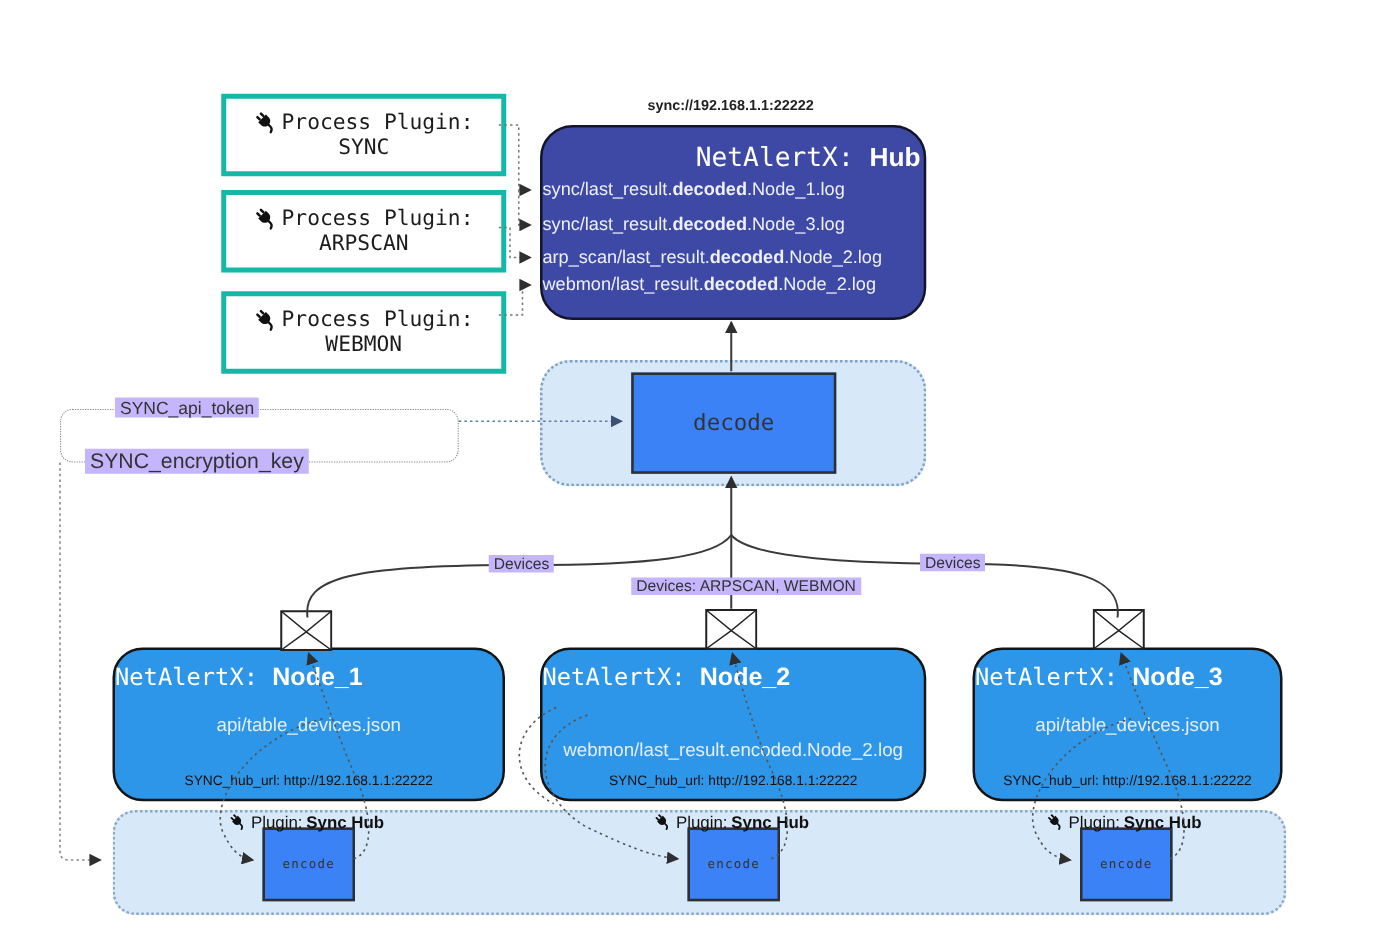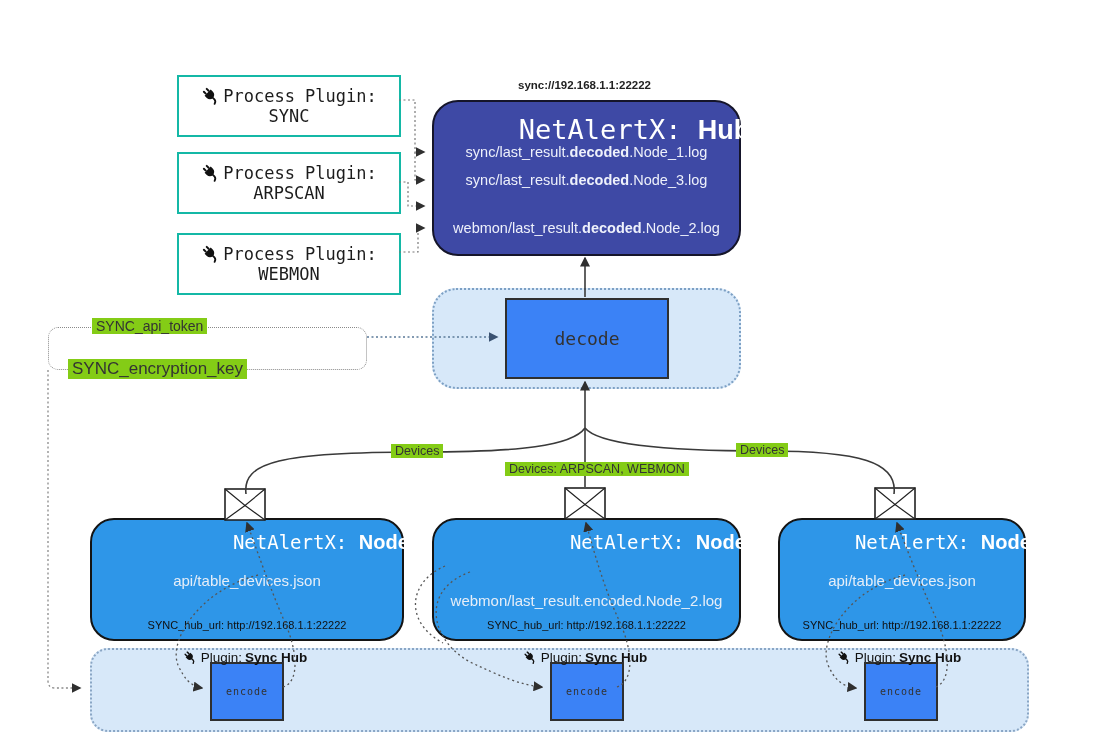--- a/index.html
+++ b/index.html
@@ -12,55 +12,55 @@
   .overlay{position:absolute;left:0;top:0;z-index:5;pointer-events:none;}
 
   
   .page-title{position:absolute;top:16px;left:0;width:100%;text-align:center;
               font-size:29px;color:#1a1a1a;z-index:2;}
   .page-title .bold{font-weight:700;}
   .plug{display:inline-block;vertical-align:-5px;}
 
   
   .pbox{position:absolute;left:177px;width:220px;height:58px;background:#fff;
-        border:2px solid #14b8a6;z-index:2;display:flex;flex-direction:column;
+        border:4px solid #14b8a6;z-index:2;display:flex;flex-direction:column;
         align-items:center;justify-content:center;
         font-family:"DejaVu Sans Mono", monospace;font-size:17px;color:#1c1c1c;}
   .pbox .row{display:flex;align-items:center;gap:2px;}
 
   
   .hub-url{position:absolute;left:432px;top:79px;width:305px;text-align:center;
            font-size:11.5px;font-weight:600;color:#222;z-index:2;}
   .hub{position:absolute;left:432px;top:100px;width:305px;height:152px;border-radius:26px;
        background:var(--hub);border:2px solid #15152a;z-index:2;color:#fff;}
-  .hub-title{position:absolute;top:12px;left:0;width:100%;text-align:center;
-             font-family:"DejaVu Sans Mono", monospace;font-size:27px;padding-left:48px;}
+  .hub-title{position:absolute;top:12px;left:12px;width:100%;text-align:center;
+             font-family:"DejaVu Sans Mono", monospace;font-size:21px;padding-left:48px;}
   .hub-title .bold{font-family:"Liberation Sans", sans-serif;font-weight:700;}
-  .hub-line{position:absolute;left:0;width:100%;text-align:center;font-size:14.5px;color:#eef1fb;}
+  .hub-line{position:absolute;left:0;width:100%;font-size:14.5px;color:#eef1fb;}
   .hub-line b{font-weight:700;}
 
   
   .panel{position:absolute;background:var(--panel);border:2px dotted #7da0c4;z-index:2;}
   .decode-panel{left:432px;top:288px;width:305px;height:97px;border-radius:24px;}
   .iobox{position:absolute;background:#3b82f6;border:2px solid #2f2f2f;z-index:3;
          display:flex;align-items:center;justify-content:center;
          font-family:"DejaVu Sans Mono", monospace;color:#333;}
   .decode-box{left:505px;top:298px;width:160px;height:77px;font-size:18px;}
 
   
   .secrets-rect{position:absolute;left:48px;top:327px;width:317px;height:41px;
                 border:1.5px dotted #8a8a8a;border-radius:10px;z-index:2;}
-  .edge-label{position:absolute;background:#84cc16;padding:0 4px;font-size:13.5px;color:#333;
+  .edge-label{position:absolute;background:#c4b5fd;padding:0 4px;font-size:13.5px;color:#333;
               z-index:6;white-space:nowrap;}
 
   
   .nodebox{position:absolute;top:518px;height:119px;border-radius:24px;background:var(--node);
            border:2px solid #141414;z-index:2;color:#fff;}
-  .node-title{position:absolute;top:11px;left:0;width:100%;text-align:right;
-              font-family:"DejaVu Sans Mono", monospace;font-size:19px;padding-left:29px;}
+  .node-title{position:absolute;top:11px;left:0;width:100%;text-align:left;
+              font-family:"DejaVu Sans Mono", monospace;font-size:19px;}
   .node-title .bold{font-family:"Liberation Sans", sans-serif;font-weight:700;font-size:20px;}
   .node-file{position:absolute;left:0;width:100%;text-align:center;font-size:15px;color:#e6eef8;}
   .node-url{position:absolute;left:0;top:99px;width:100%;text-align:center;
             font-size:11px;color:#101010;}
 
   
   .strip{left:90px;top:648px;width:935px;height:80px;border-radius:18px;border:2px dotted #8aa6c5;}
   .encode-box{top:662px;width:70px;height:55px;font-size:10px;letter-spacing:1px;}
   .strip-label{position:absolute;top:650px;width:170px;display:flex;align-items:center;
                justify-content:center;gap:3px;font-size:13.5px;color:#111;z-index:4;white-space:nowrap;}
@@ -119,20 +119,21 @@
     <div>WEBMON</div>
   </div>
 
   <div class="hub-url">sync://192.168.1.1:22222</div>
   <div class="hub">
     <div class="hub-title">
       <span>NetAlertX: </span><span class="bold">Hub</span>
     </div>
     <div class="hub-line" style="top:42px"><span>sync/last_result.</span><b>decoded</b><span>.Node_1.log</span></div>
     <div class="hub-line" style="top:70px"><span>sync/last_result.</span><b>decoded</b><span>.Node_3.log</span></div>
+    <div class="hub-line" style="top:96px"><span>arp_scan/last_result.</span><b>decoded</b><span>.Node_2.log</span></div>
     <div class="hub-line" style="top:118px"><span>webmon/last_result.</span><b>decoded</b><span>.Node_2.log</span></div>
   </div>
 
   <div class="panel decode-panel"></div>
   <div class="iobox decode-box">decode</div>
 
   <div class="secrets-rect"></div>
   <div class="edge-label" style="left:92px;top:318px;font-size:14px">SYNC_api_token</div>
   <div class="edge-label" style="left:68px;top:359px;font-size:17px">SYNC_encryption_key</div>
 

